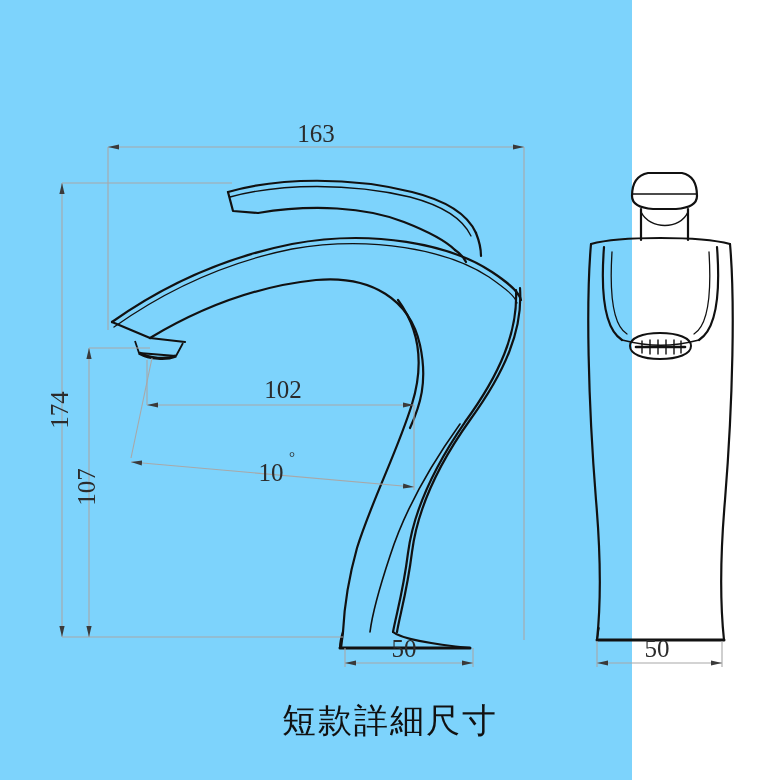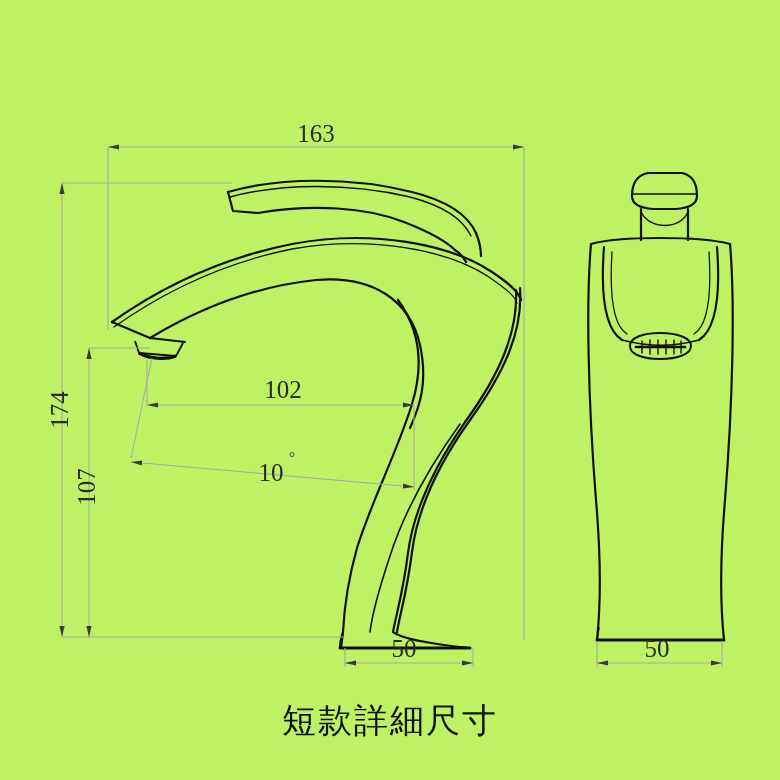--- a/index.html
+++ b/index.html
@@ -8,23 +8,23 @@
     background: #ffffff;
   }
   body {
     width: 780px;
     height: 780px;
     overflow: hidden;
     font-family: "Liberation Serif", "DejaVu Serif", serif;
   }
   #sheet {
     position: relative;
-    width: 780px;
+    width: 632px;
     height: 780px;
-    background: #bef264;
+    background: #7dd3fc;
   }
   #drawing {
     position: absolute;
     left: 0;
     top: 0;
     width: 780px;
     height: 780px;
     display: block;
   }
   .dim-text {

